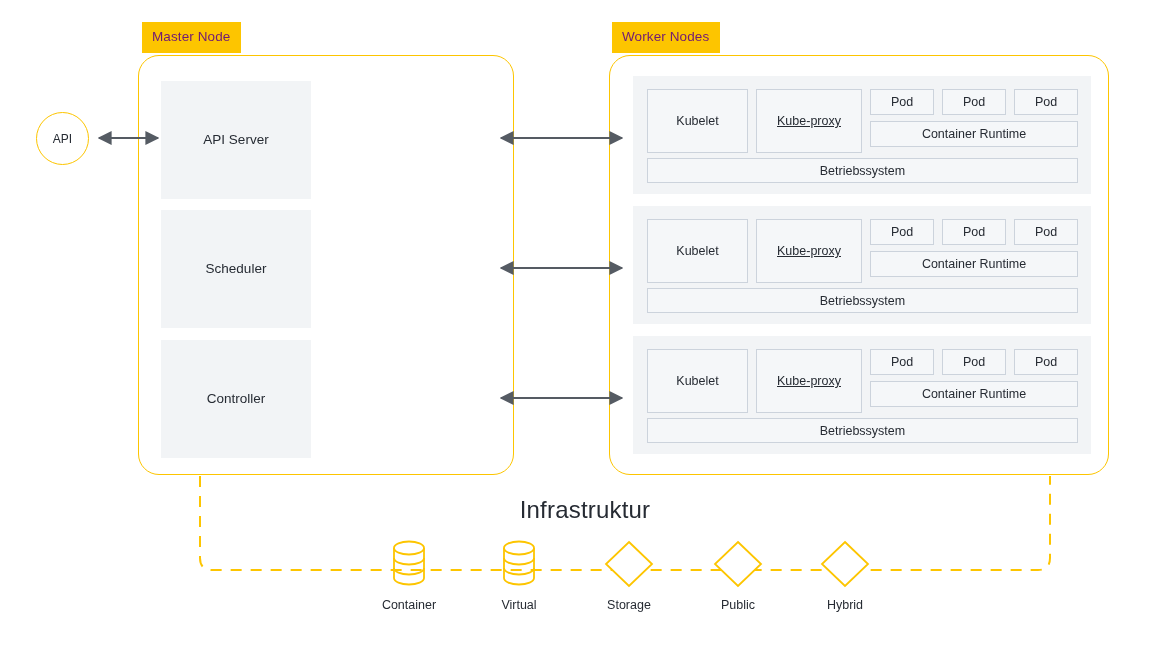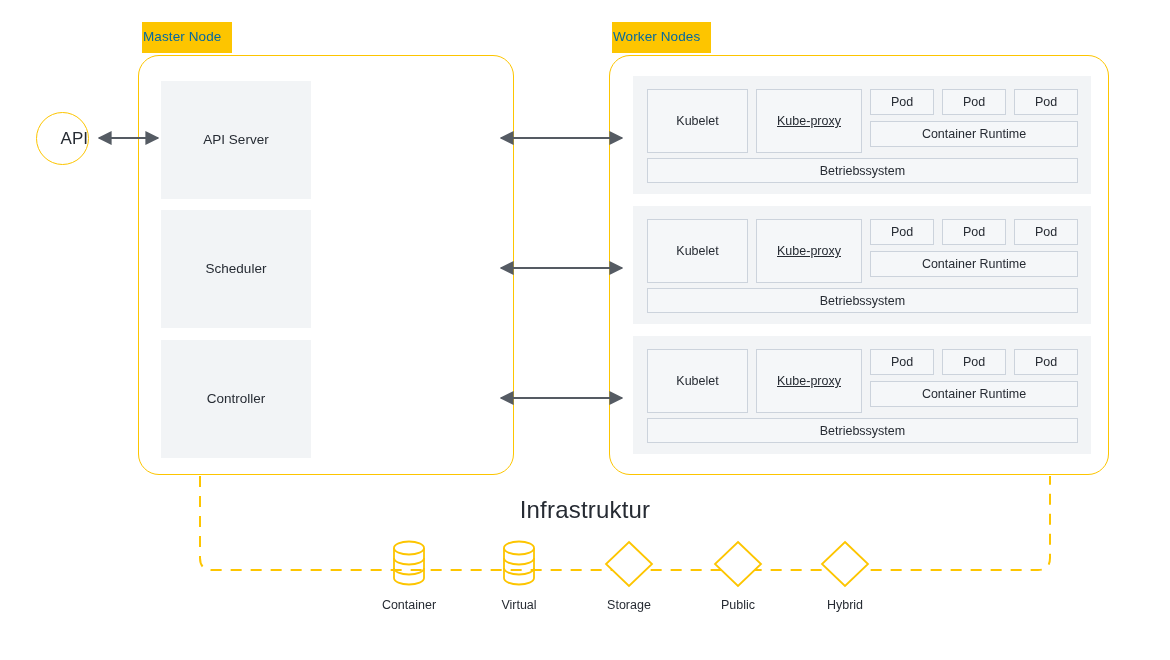--- a/index.html
+++ b/index.html
@@ -18,24 +18,24 @@
     position: absolute;
     inset: 0;
     width: 1170px;
     height: 660px;
   }
 
   
   .section-tag {
     position: absolute;
     background: #fdc500;
-    color: #0369a1;
+    color: #701a75;
     font-size: 13.5px;
     line-height: 1;
-    padding: 8px 11px 9px 1px;
+    padding: 8px 11px 9px 10px;
     white-space: nowrap;
     letter-spacing: 0.1px;
   }
   #tag-master { left: 142px; top: 22px; }
   #tag-worker { left: 612px; top: 22px; }
 
   
   .node-panel {
     position: absolute;
     border: 1.6px solid #fdc500;
@@ -99,22 +99,22 @@
   #api-circle {
     position: absolute;
     left: 36px;
     top: 112px;
     width: 53px;
     height: 53px;
     border: 1.6px solid #fdc500;
     border-radius: 50%;
     display: flex;
     align-items: center;
-    justify-content: flex-end;
-    font-size: 17px;
+    justify-content: center;
+    font-size: 12px;
     color: #262b33;
     background: #ffffff;
   }
 
   
   #arrow-layer {
     position: absolute;
     inset: 0;
     width: 1170px;
     height: 660px;

